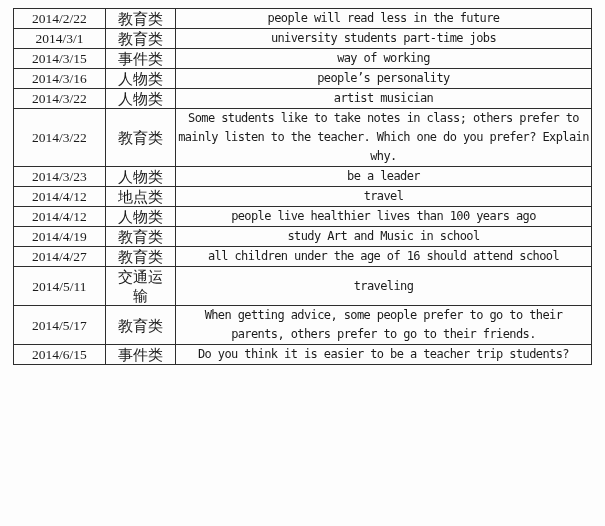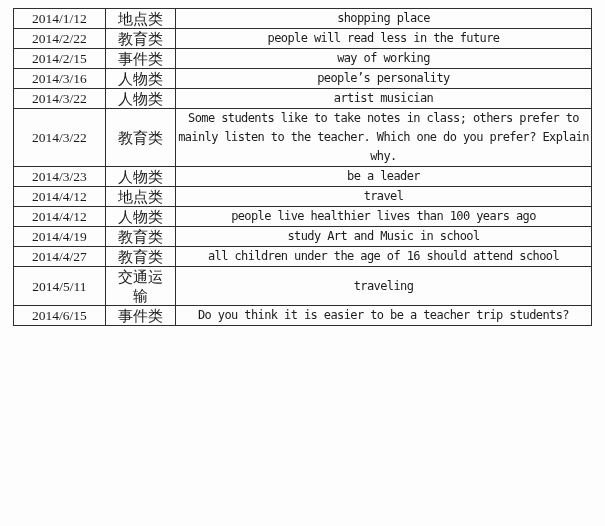--- a/index.html
+++ b/index.html
@@ -61,31 +61,31 @@
 
 <div class="table-wrap">
   <table class="topics">
     <colgroup>
       <col style="width:92px">
       <col style="width:70px">
       <col style="width:416px">
     </colgroup>
     <tbody>
         <tr>
-          <td class="cell-date">2014/1/12</td>
-          <td class="cell-category">地点类</td>
-          <td class="cell-topic">shopping place</td>
-        </tr>
-        <tr>
           <td class="cell-date">2014/2/22</td>
           <td class="cell-category">教育类</td>
           <td class="cell-topic">people will read less in the future</td>
         </tr>
         <tr>
-          <td class="cell-date">2014/2/15</td>
+          <td class="cell-date">2014/3/1</td>
+          <td class="cell-category">教育类</td>
+          <td class="cell-topic">university students part-time jobs</td>
+        </tr>
+        <tr>
+          <td class="cell-date">2014/3/15</td>
           <td class="cell-category">事件类</td>
           <td class="cell-topic">way of working</td>
         </tr>
         <tr>
           <td class="cell-date">2014/3/16</td>
           <td class="cell-category">人物类</td>
           <td class="cell-topic">people’s personality</td>
         </tr>
         <tr>
           <td class="cell-date">2014/3/22</td>
@@ -121,19 +121,24 @@
           <td class="cell-date">2014/4/27</td>
           <td class="cell-category">教育类</td>
           <td class="cell-topic">all children under the age of 16 should attend school</td>
         </tr>
         <tr>
           <td class="cell-date">2014/5/11</td>
           <td class="cell-category">交通运输</td>
           <td class="cell-topic">traveling</td>
         </tr>
         <tr>
+          <td class="cell-date">2014/5/17</td>
+          <td class="cell-category">教育类</td>
+          <td class="cell-topic">When getting advice, some people prefer to go to their parents, others prefer to go to their friends.</td>
+        </tr>
+        <tr>
           <td class="cell-date">2014/6/15</td>
           <td class="cell-category">事件类</td>
           <td class="cell-topic">Do you think it is easier to be a teacher trip students?</td>
         </tr>
       </tbody>
   </table>
 </div>
 
 </body></html>

